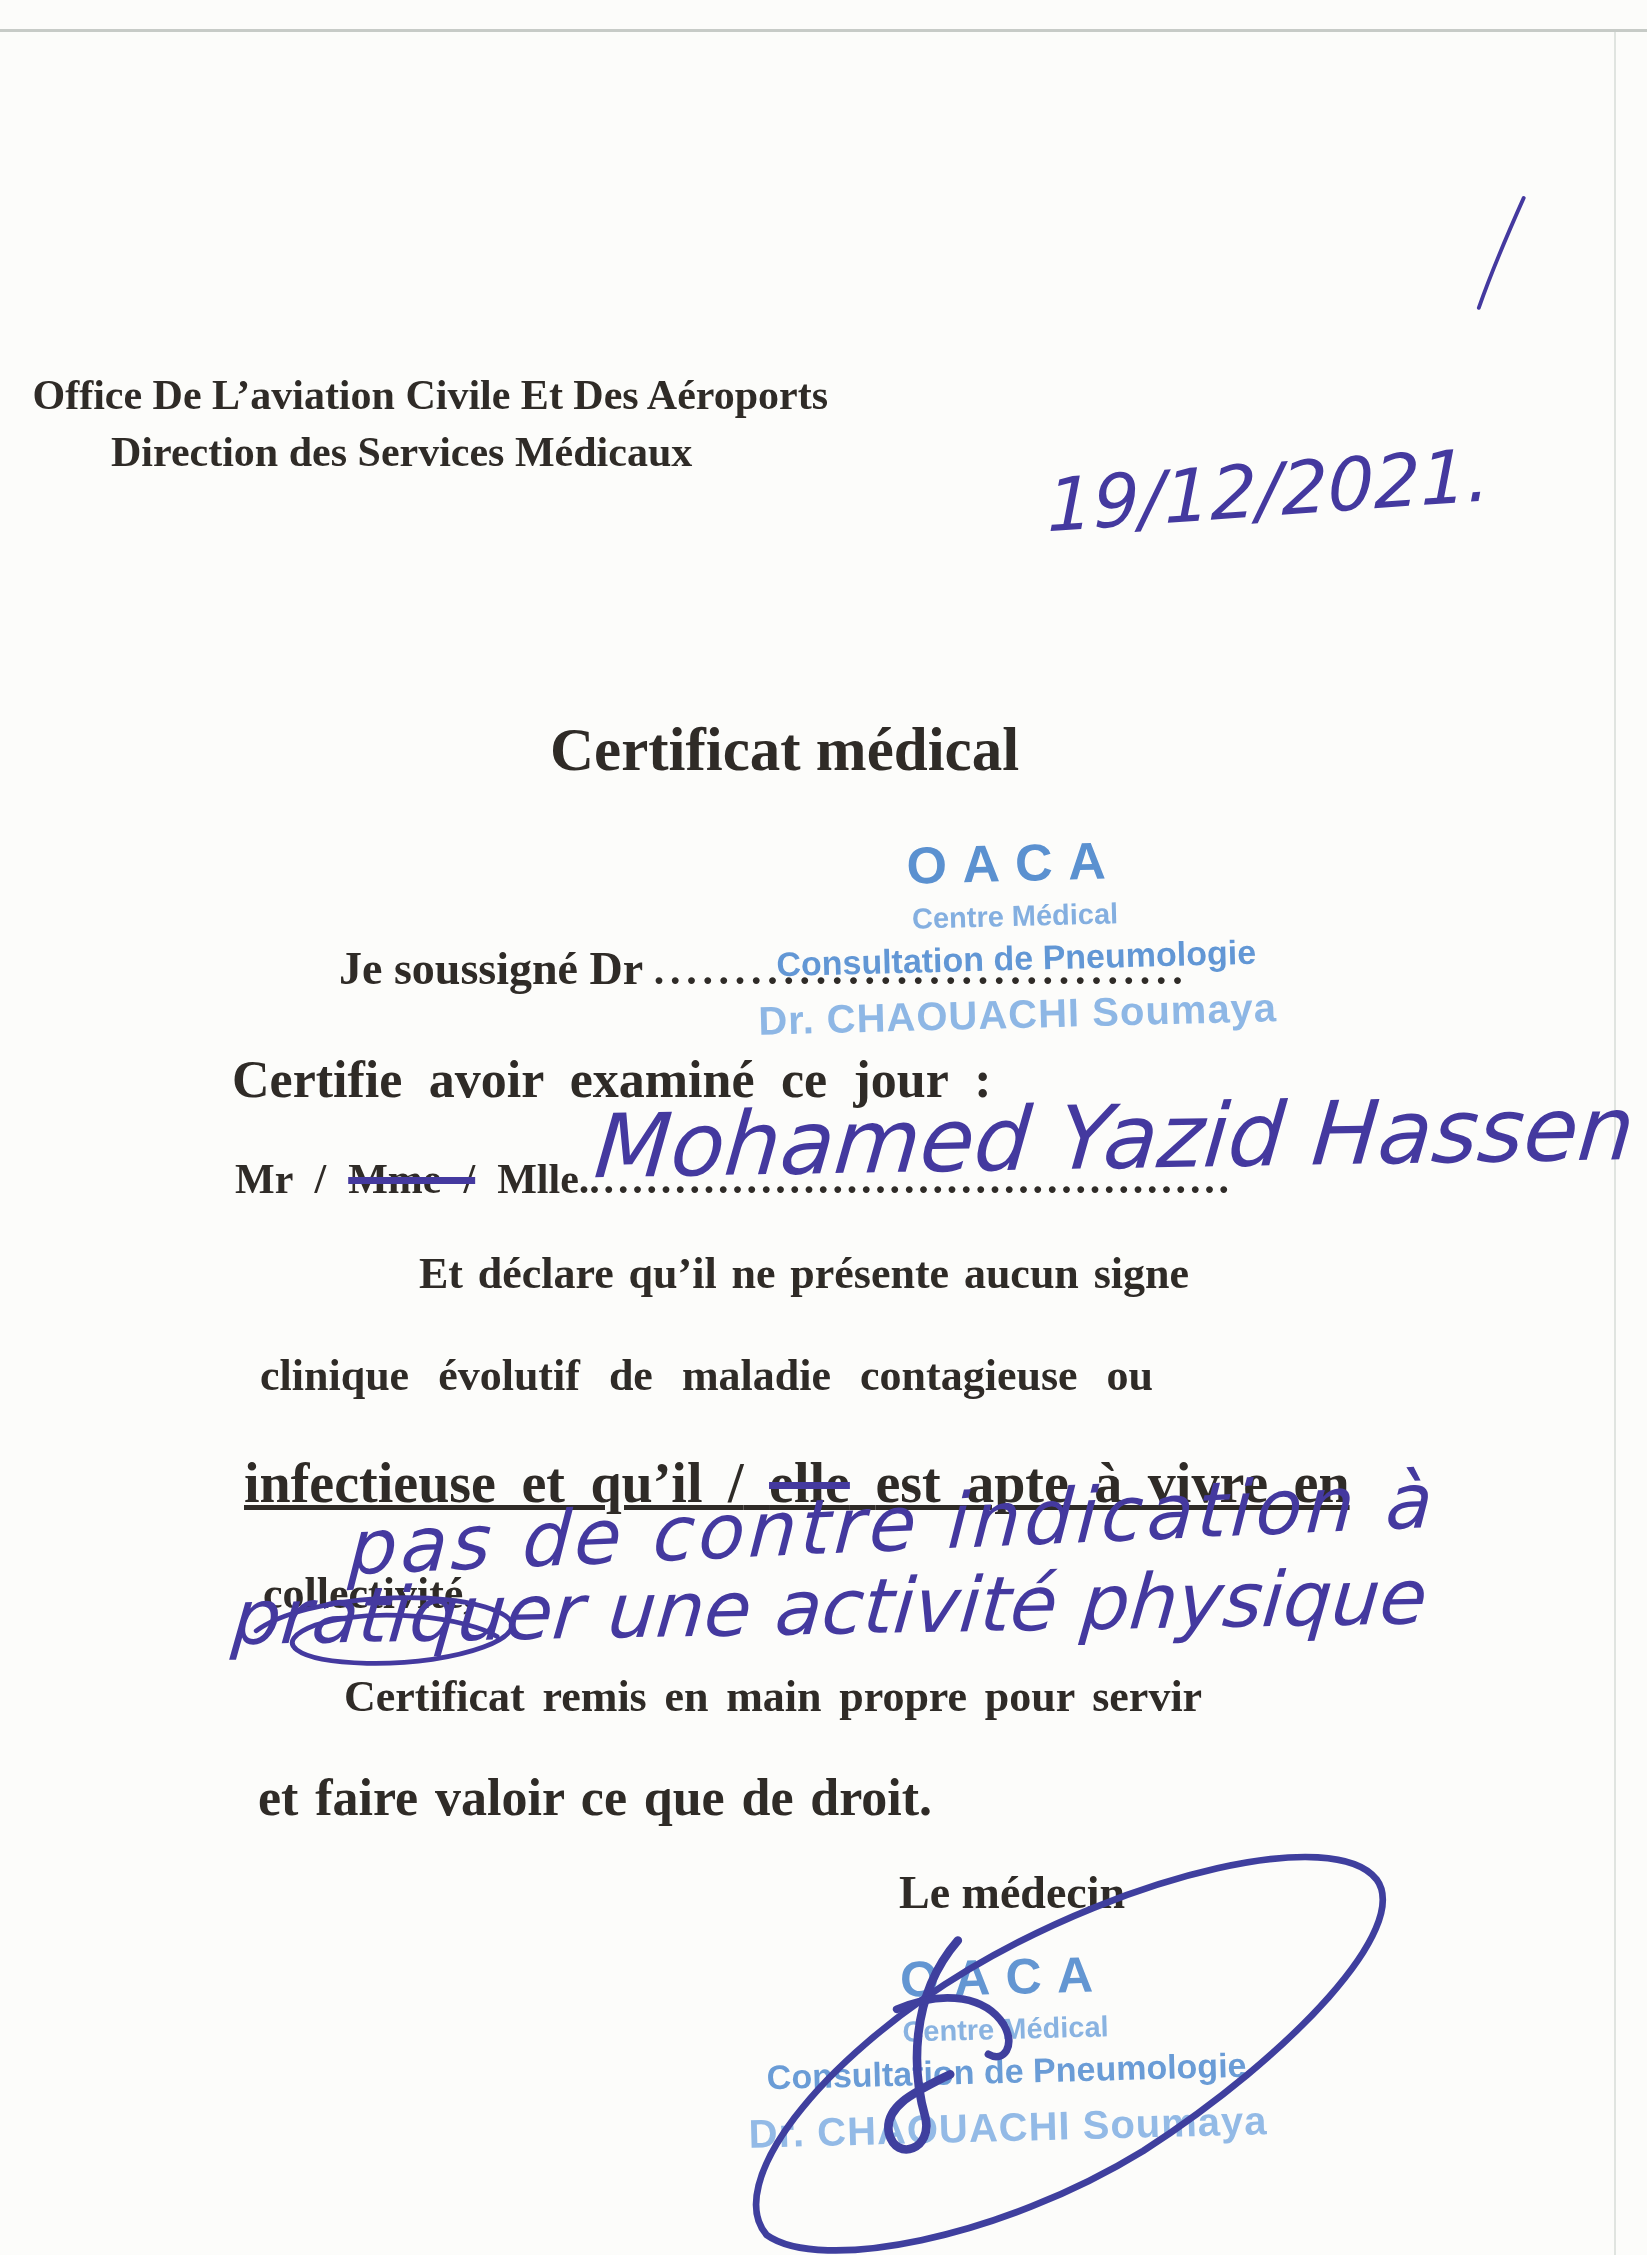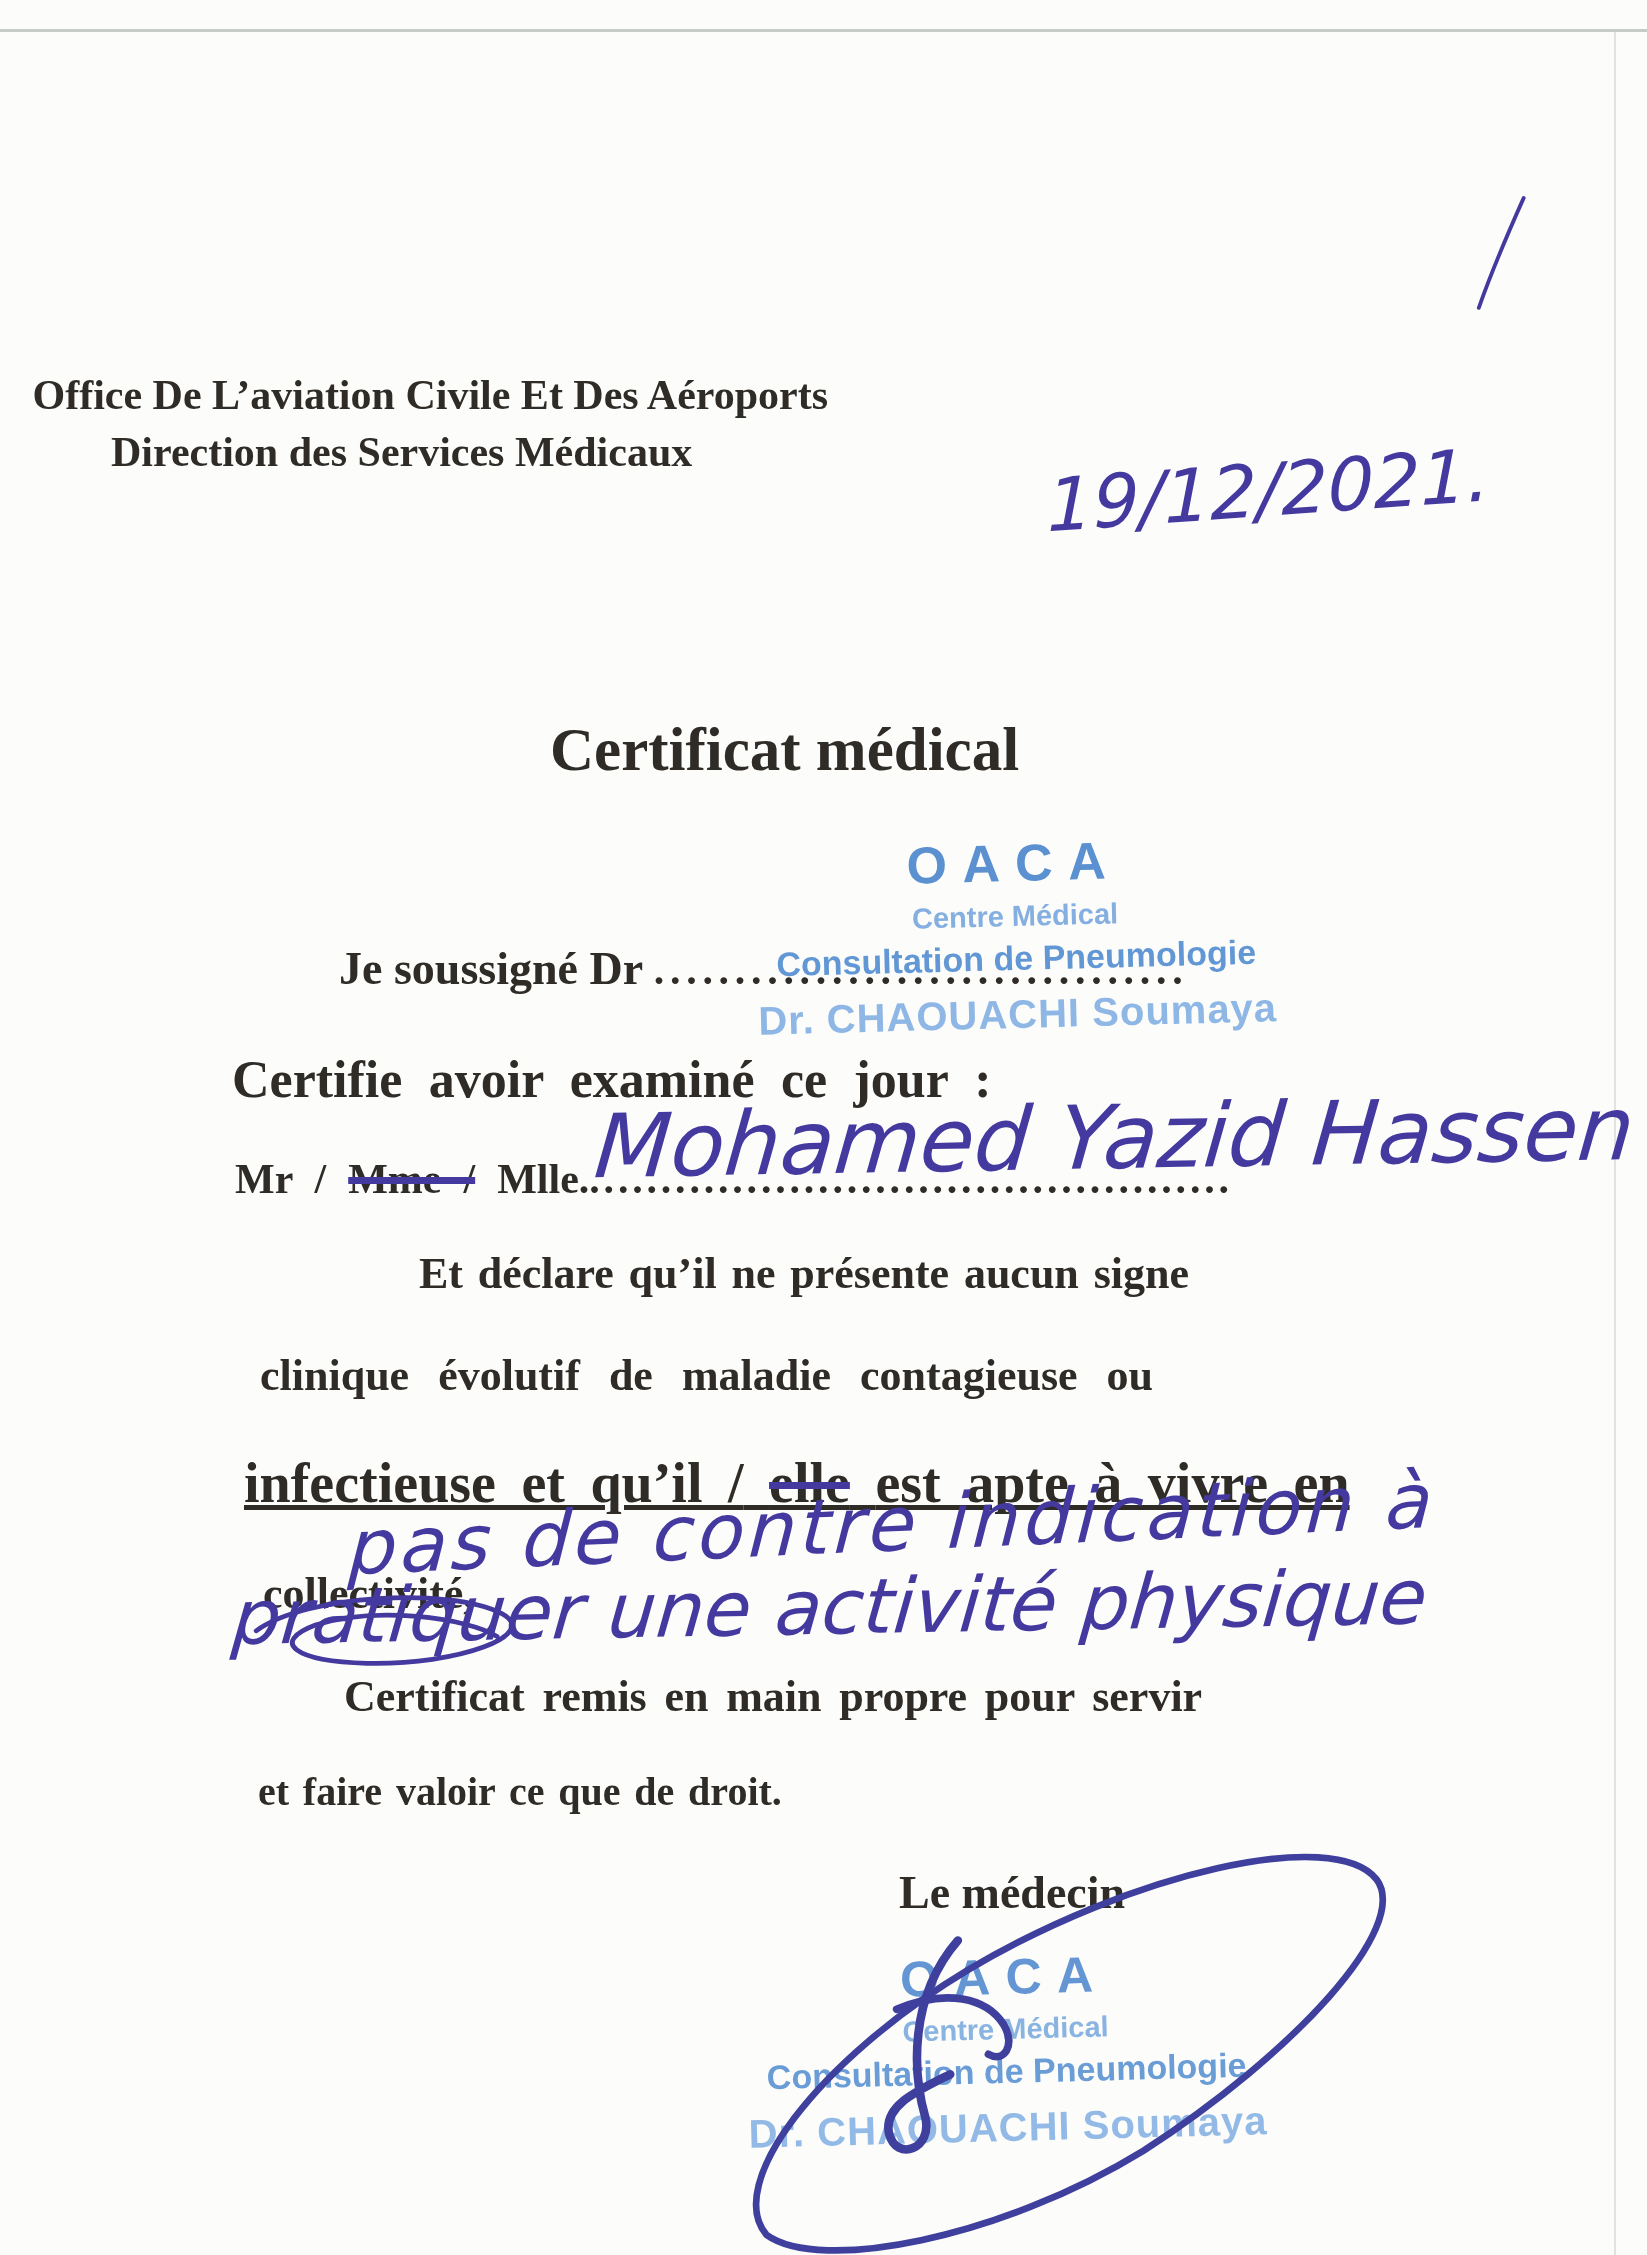--- a/index.html
+++ b/index.html
@@ -84,21 +84,21 @@
 
   <div class="abs printed" style="left:419px;top:1248px;font-size:44px;word-spacing:3.8px;">Et déclare qu’il ne présente aucun signe</div>
   <div class="abs printed" style="left:260px;top:1350px;font-size:44px;word-spacing:18px;">clinique évolutif de maladie contagieuse ou</div>
   <div class="abs printed" style="left:244px;top:1451px;font-size:56px;word-spacing:11.5px;text-decoration:underline;"><span>infectieuse et qu’il /</span> <span class="pen-strike">elle</span> <span>est apte à vivre en</span></div>
   <div class="abs printed" style="left:263px;top:1568px;font-size:44px;">collectivité,</div>
 
   <div class="hw" style="left:352px;top:1503px;font-size:76px;letter-spacing:3.8px;transform:rotate(-2.5deg) skewX(-6deg);z-index:3;">pas de contre indication à</div>
   <div class="hw" style="left:237px;top:1573px;font-size:76px;transform:rotate(-1deg) skewX(-6deg);z-index:3;">pratiquer une activité physique</div>
 
   <div class="abs printed" style="left:344px;top:1671px;font-size:44px;word-spacing:6.7px;">Certificat remis en main propre pour servir</div>
-  <div class="abs printed" style="left:258px;top:1768px;font-size:40px;word-spacing:3.8px;">et faire valoir ce que de droit.</div>
+  <div class="abs printed" style="left:258px;top:1768px;font-size:52px;word-spacing:3.8px;">et faire valoir ce que de droit.</div>
 
   <div class="abs printed" style="left:899px;top:1866px;font-size:46px;">Le médecin</div>
 
   <div class="stamp bottom" style="left:707px;top:1952px;width:593px;">
     <div class="org">OACA</div>
     <div class="l1">Centre Médical</div>
     <div class="l2">Consultation de Pneumologie</div>
     <div class="doc">Dr. CHAOUACHI Soumaya</div>
   </div>
 

